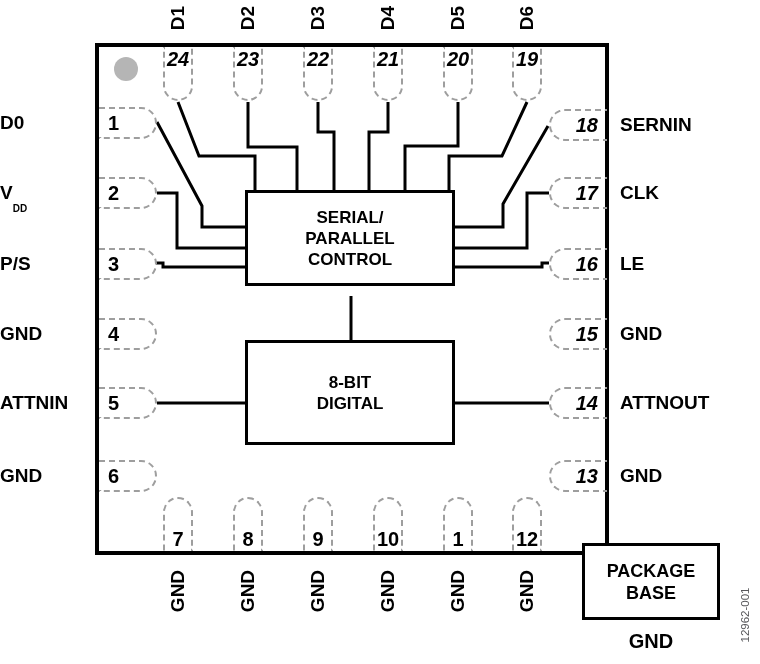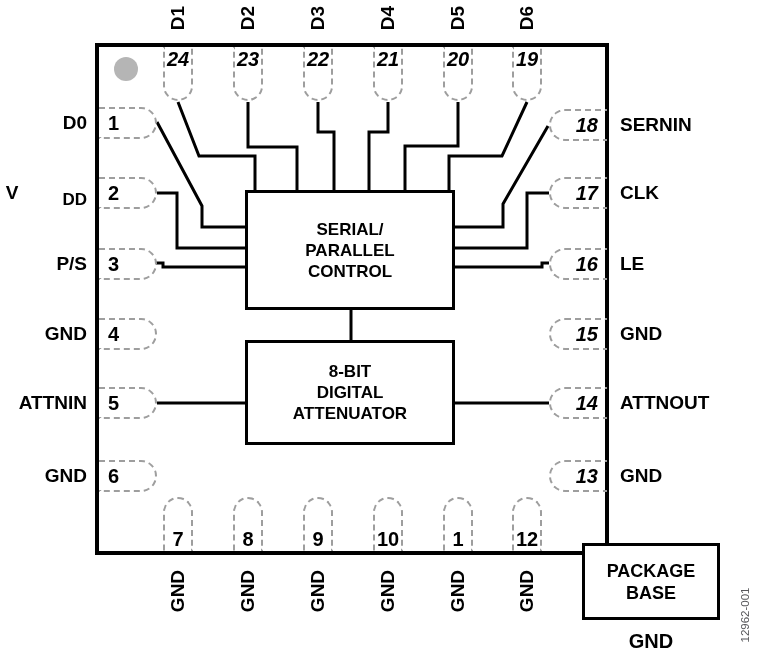--- a/index.html
+++ b/index.html
@@ -18,23 +18,23 @@
            border-radius:0 16px 16px 0;}
   .pad-right{width:58px;height:32px;border:2px dashed #9e9e9e;border-right:none;
            border-radius:16px 0 0 16px;}
   .pad .num{position:absolute;font-weight:bold;font-size:20px;line-height:22px;}
   .pad-top .num{top:1px;left:0;width:100%;text-align:center;font-style:italic;}
   .pad-bottom .num{bottom:1px;left:0;width:100%;text-align:center;}
   .pad-left .num{top:3px;left:9px;}
   .pad-right .num{top:3px;right:9px;font-style:italic;}
   
   .lbl{position:absolute;font-weight:bold;font-size:19px;height:24px;line-height:24px;white-space:nowrap;}
-  .lbl-left{left:0;width:87px;text-align:right;}
+  .lbl-left{left:0;width:87px;text-align:left;}
   .lbl-right{left:620px;text-align:right;}
-  .lbl sub{font-size:17px;line-height:0;position:relative;top:1px;margin-left:44px;}
+  .lbl sub{font-size:10px;line-height:0;position:relative;top:8px;}
   
   .vlabel{position:absolute;width:60px;height:60px;display:flex;align-items:center;
           justify-content:center;transform:rotate(-90deg);font-weight:bold;font-size:19px;}
   
   .block{position:absolute;border:3px solid #000;background:#fff;box-sizing:border-box;
          display:flex;flex-direction:column;align-items:center;justify-content:center;
          font-weight:bold;font-size:17px;line-height:21px;text-align:center;}
   
   .pin1dot{position:absolute;left:114px;top:57px;width:24px;height:24px;
            border-radius:50%;background:#b5b5b5;}
@@ -138,29 +138,28 @@
 <div class="pad pad-bottom" style="left:373px;top:497px">
     <span class="num">10</span>
   </div>
 <div class="pad pad-bottom" style="left:443px;top:497px">
     <span class="num">1</span>
   </div>
 <div class="pad pad-bottom" style="left:512px;top:497px">
     <span class="num">12</span>
   </div>
 
-<div class="block" style="left:245px;top:190px;width:210px;height:120px">
+<div class="block" style="left:245px;top:190px;width:210px;height:96px">
   <div>SERIAL/</div>
   <div>PARALLEL</div>
   <div>CONTROL</div>
 </div>
 <div class="block" style="left:245px;top:340px;width:210px;height:105px">
   <div>8-BIT</div>
   <div>DIGITAL</div>
-  <div>ATTENUATOR</div>
 </div>
 
 <div class="lbl lbl-left" style="top:111px">D0</div>
 <div class="lbl lbl-left" style="top:181px"><span>V</span><sub>DD</sub></div>
 <div class="lbl lbl-left" style="top:252px">P/S</div>
 <div class="lbl lbl-left" style="top:322px">GND</div>
 <div class="lbl lbl-left" style="top:391px">ATTNIN</div>
 <div class="lbl lbl-left" style="top:464px">GND</div>
 
 <div class="lbl lbl-right" style="top:113px">SERNIN</div>

